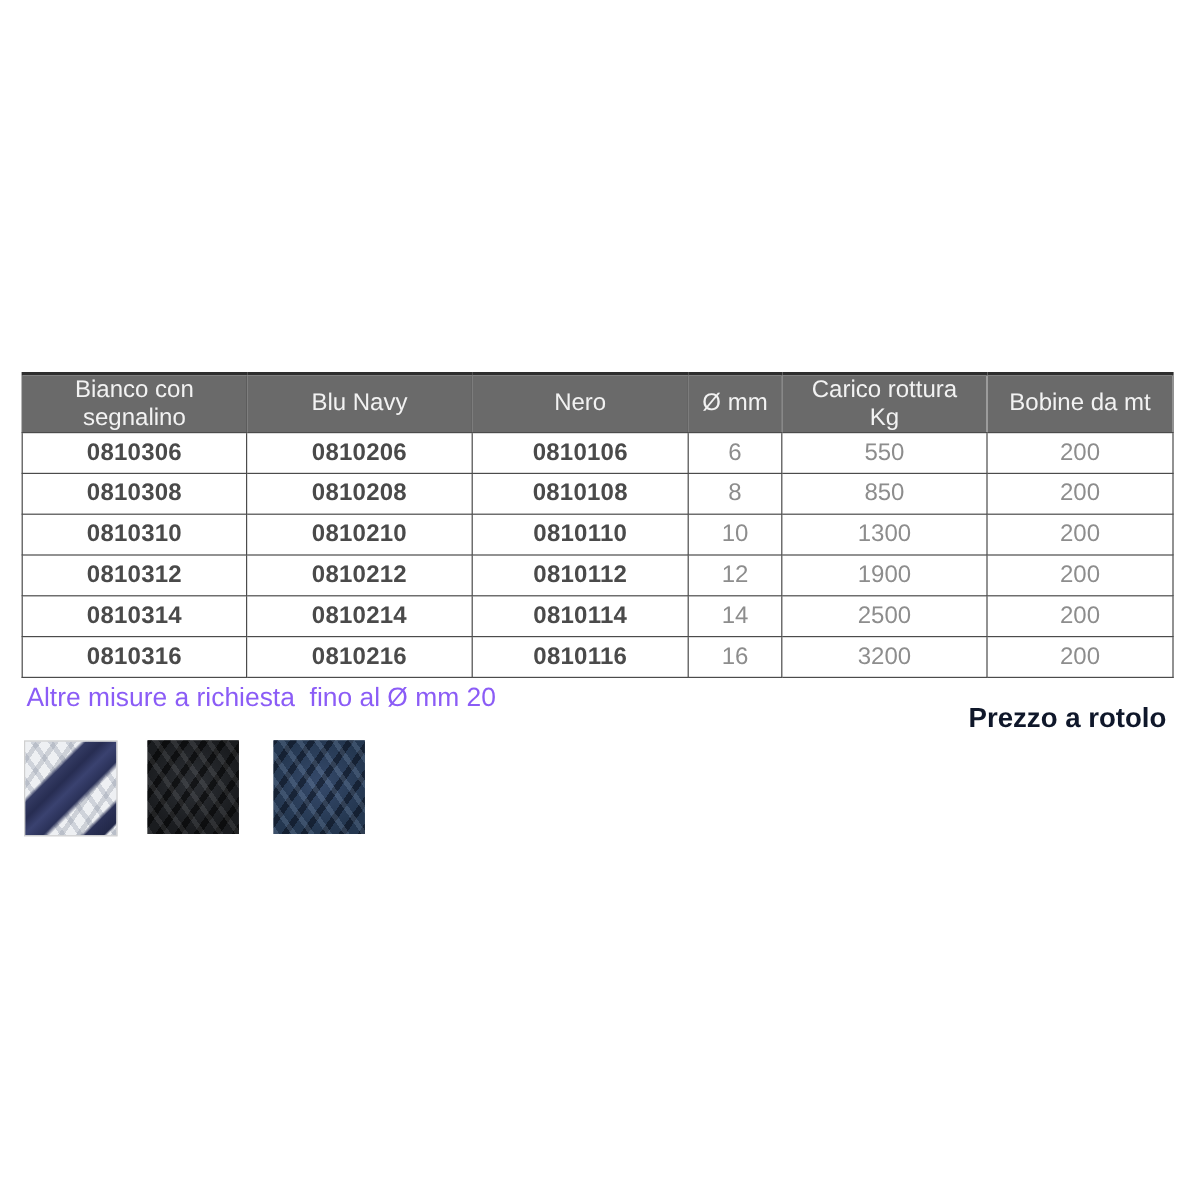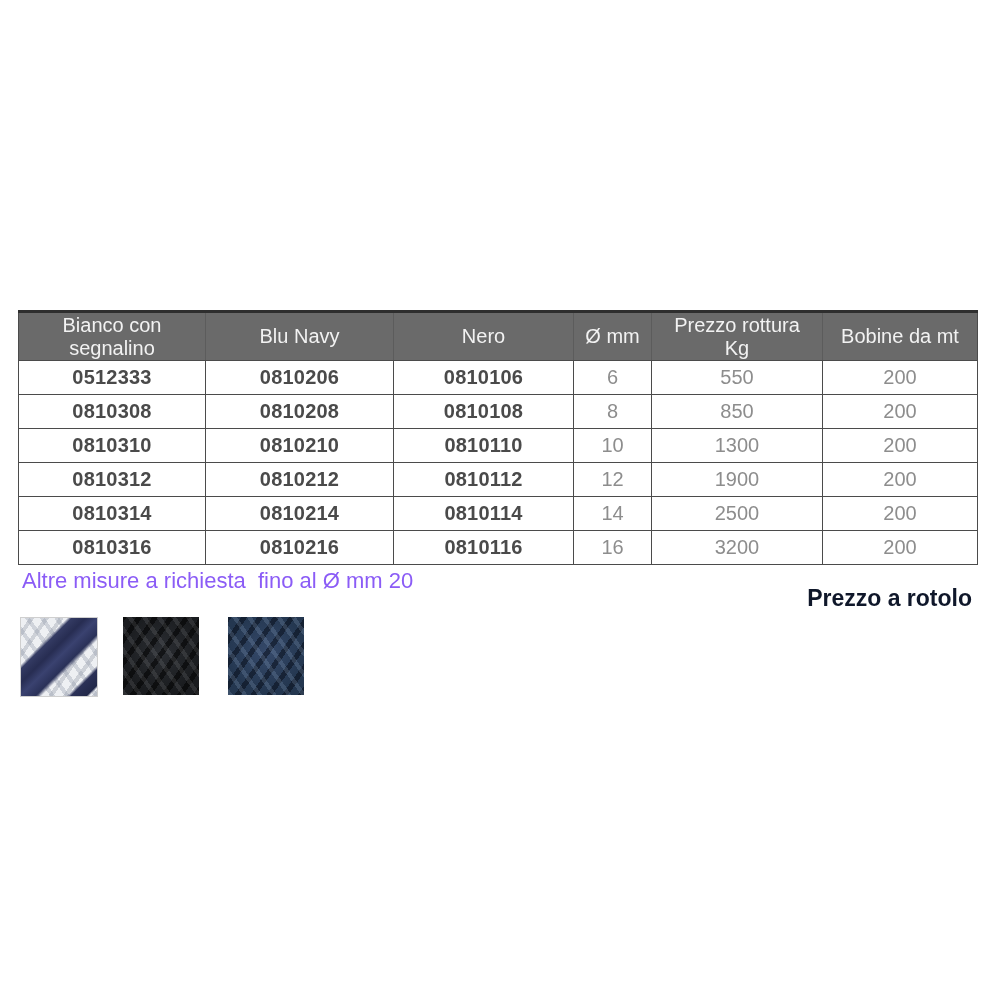--- a/index.html
+++ b/index.html
@@ -141,27 +141,27 @@
       <col style="width:78px">
       <col style="width:171px">
       <col style="width:155px">
     </colgroup>
     <thead>
       <tr>
         <th><span class="hdr-wrap-1">Bianco con segnalino</span></th>
         <th><span>Blu Navy</span></th>
         <th><span>Nero</span></th>
         <th><span>Ø mm</span></th>
-        <th><span class="hdr-wrap-5">Prezzo rottura Kg</span></th>
+        <th><span class="hdr-wrap-5">Carico rottura Kg</span></th>
         <th><span>Bobine da mt</span></th>
       </tr>
     </thead>
     <tbody>
       <tr>
-        <td class="code">0512333</td>
+        <td class="code">0810306</td>
         <td class="code">0810206</td>
         <td class="code">0810106</td>
         <td class="val">6</td>
         <td class="val">550</td>
         <td class="val">200</td>
       </tr>
       <tr>
         <td class="code">0810308</td>
         <td class="code">0810208</td>
         <td class="code">0810108</td>

